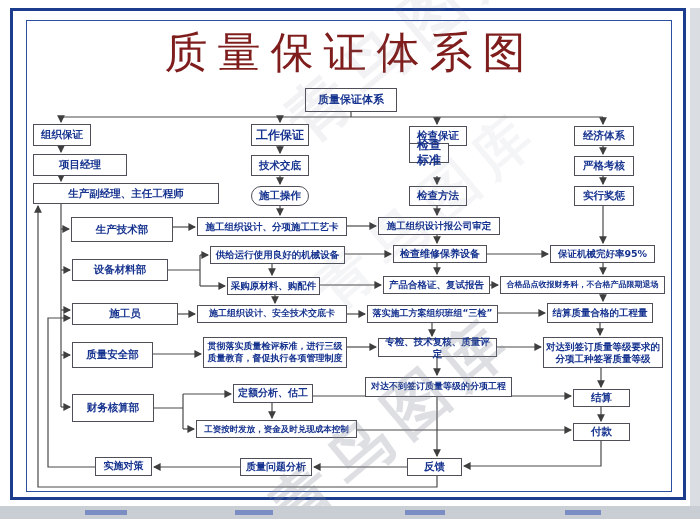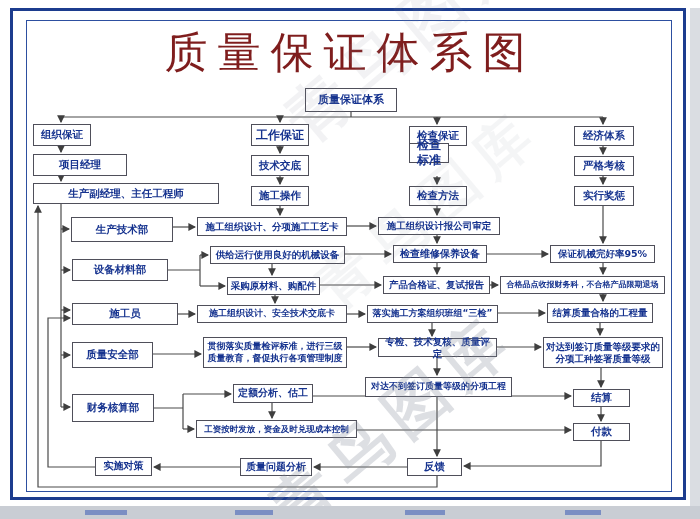--- a/index.html
+++ b/index.html
@@ -133,21 +133,21 @@
     </g>
   </svg>
 
   <div id="nodes-layer">
       <div class="node" style="left: 305px; top: 88px; width: 92px; height: 24px; font-size: 11px;">质量保证体系</div>
       <div class="node" style="left: 33px; top: 124px; width: 58px; height: 22px; font-size: 10.5px;">组织保证</div>
       <div class="node" style="left: 33px; top: 154px; width: 94px; height: 22px; font-size: 10.5px;">项目经理</div>
       <div class="node" style="left: 33px; top: 183px; width: 186px; height: 21px; font-size: 10.5px;">生产副经理、主任工程师</div>
       <div class="node" style="left: 251px; top: 124px; width: 58px; height: 22px; font-size: 12px;">工作保证</div>
       <div class="node" style="left: 251px; top: 155px; width: 58px; height: 21px; font-size: 10.5px;">技术交底</div>
-      <div class="node" style="left: 251px; top: 186px; width: 58px; height: 20px; font-size: 10.5px;">施工操作</div>
+      <div class="node" style="left: 251px; top: 186px; width: 58px; height: 20px; font-size: 10.5px; border-radius: 10px;">施工操作</div>
       <div class="node" style="left: 409px; top: 126px; width: 58px; height: 20px; font-size: 10.5px;">检查保证</div>
       <div class="node" style="left: 409px; top: 143px; width: 40px; height: 20px; font-size: 12px;">检查标准</div>
       <div class="node" style="left: 409px; top: 186px; width: 58px; height: 20px; font-size: 10.5px;">检查方法</div>
       <div class="node" style="left: 574px; top: 126px; width: 60px; height: 20px; font-size: 10.5px;">经济体系</div>
       <div class="node" style="left: 574px; top: 156px; width: 60px; height: 20px; font-size: 10.5px;">严格考核</div>
       <div class="node" style="left: 574px; top: 186px; width: 60px; height: 20px; font-size: 10.5px;">实行奖惩</div>
       <div class="node" style="left: 71px; top: 217px; width: 102px; height: 25px; font-size: 10.5px;">生产技术部</div>
       <div class="node" style="left: 72px; top: 259px; width: 96px; height: 22px; font-size: 10.5px;">设备材料部</div>
       <div class="node" style="left: 72px; top: 303px; width: 106px; height: 22px; font-size: 10.5px;">施工员</div>
       <div class="node" style="left: 72px; top: 342px; width: 81px; height: 26px; font-size: 10.5px;">质量安全部</div>

